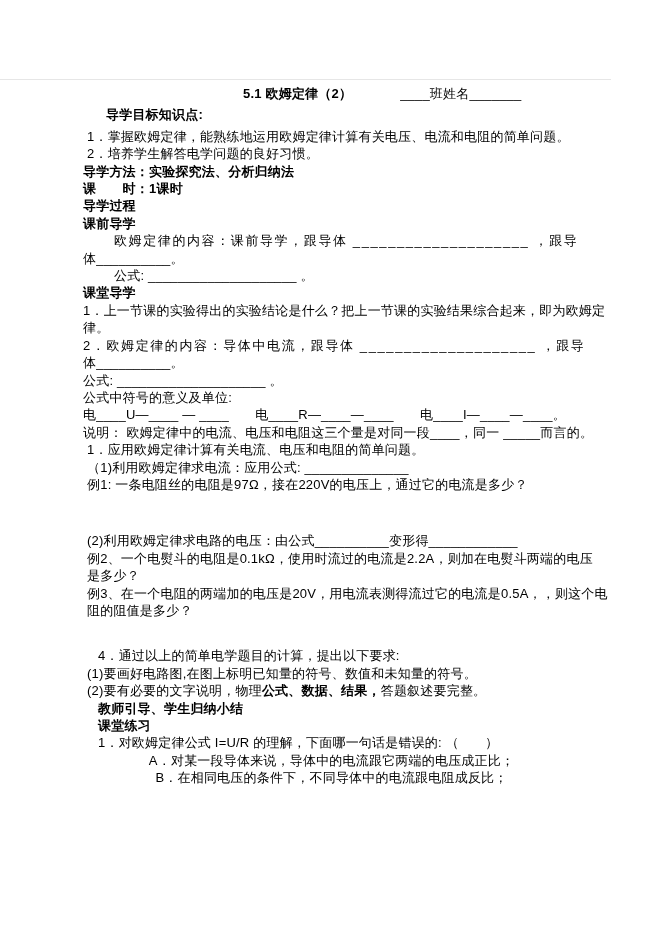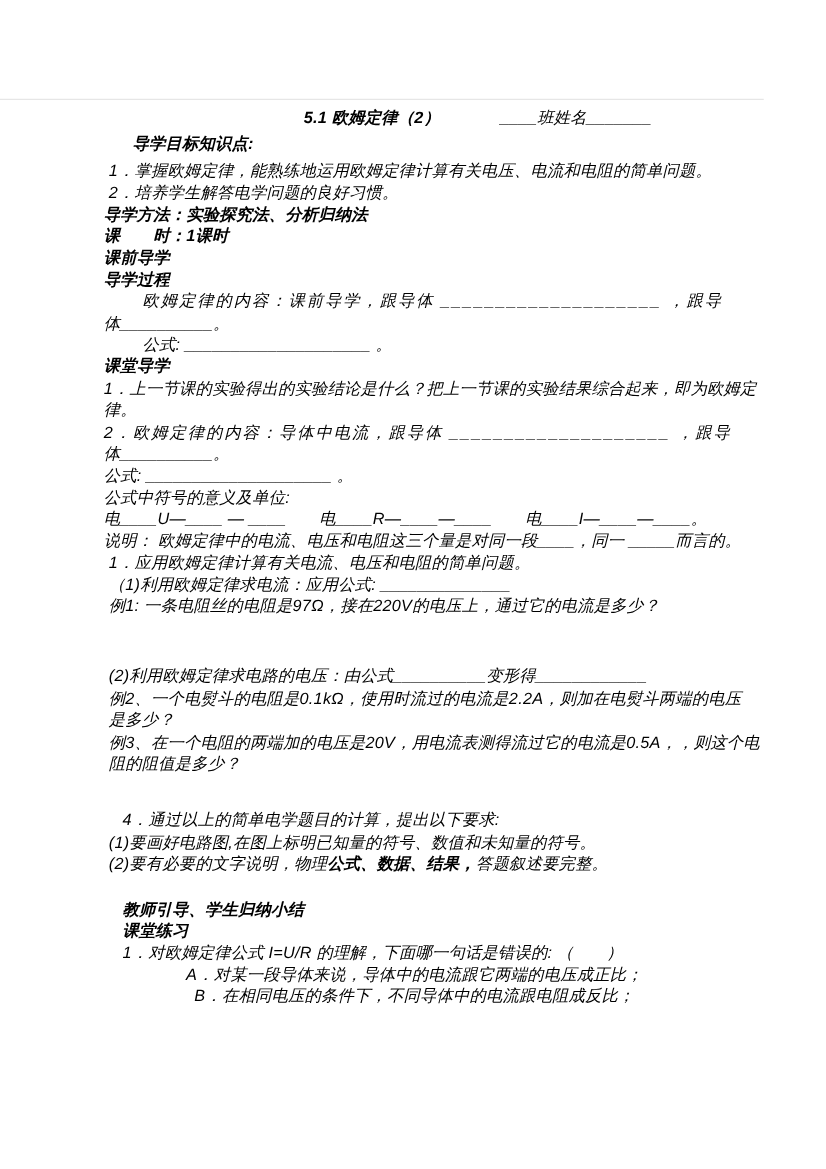--- a/index.html
+++ b/index.html
@@ -8,21 +8,20 @@
     width: 661px; height: 935px;
     font-family: "Liberation Sans", "DejaVu Sans", sans-serif;
     color: #000;
   }
   .page {
     position: relative;
     width: 611px; height: 935px;
     background: #fff;
     overflow: hidden;
     padding: 85px 60px 0 83px;
-    font-style: italic;
   }
   .top-rule {
     position: absolute; top: 79px; left: 0;
     width: 661px; height: 1px; background: #e6e6e6;
   }
   .line {
     font-size: 13px;
     line-height: 17.4px;
     white-space: nowrap;
     letter-spacing: 0.2px;
@@ -31,42 +30,42 @@
   .sp { letter-spacing: 1.6px; }
   .pl4  { padding-left: 4px; }
   .pl15 { padding-left: 15px; }
   .pl23 { padding-left: 23px; }
   .pl29 { padding-left: 29px; text-align: center; }
   .pl31 { padding-left: 31px; }
   .mt4  { margin-top: 4px; }
   .gap39 { margin-bottom: 39px; }
   .gap35 { }
   .gap28 { margin-bottom: 28px; }
-  .gap19 { margin-bottom: 19px; }
+  .gap19 { }
   .title-row { padding-left: 160px; }
   .title-row .name-blank { margin-left: 48px; font-weight: 400; }
 </style>
 </head>
 <body>
 
 <div class="page">
   <div class="top-rule"></div>
 
   <div class="line title-row">
     <span class="b">5.1 欧姆定律（2）</span><span class="name-blank">____班姓名_______</span>
   </div>
 
   <div class="line b pl23 mt4">导学目标知识点:</div>
   <div class="line pl4 mt4">1．掌握欧姆定律，能熟练地运用欧姆定律计算有关电压、电流和电阻的简单问题。</div>
   <div class="line pl4">2．培养学生解答电学问题的良好习惯。</div>
   <div class="line b">导学方法：实验探究法、分析归纳法</div>
   <div class="line b">课　　时：1课时</div>
 
+  <div class="line b">导学过程</div>
   <div class="line b">课前导学</div>
-  <div class="line b">导学过程</div>
   <div class="line pl31 sp">欧姆定律的内容：课前导学，跟导体 ____________________ ，跟导</div>
   <div class="line">体__________。</div>
   <div class="line pl31">公式: ____________________ 。</div>
 
   <div class="line b">课堂导学</div>
   <div class="line">1．上一节课的实验得出的实验结论是什么？把上一节课的实验结果综合起来，即为欧姆定</div>
   <div class="line">律。</div>
   <div class="line sp">2．欧姆定律的内容：导体中电流，跟导体 ____________________ ，跟导</div>
   <div class="line">体__________。</div>
   <div class="line">公式: ____________________ 。</div>

